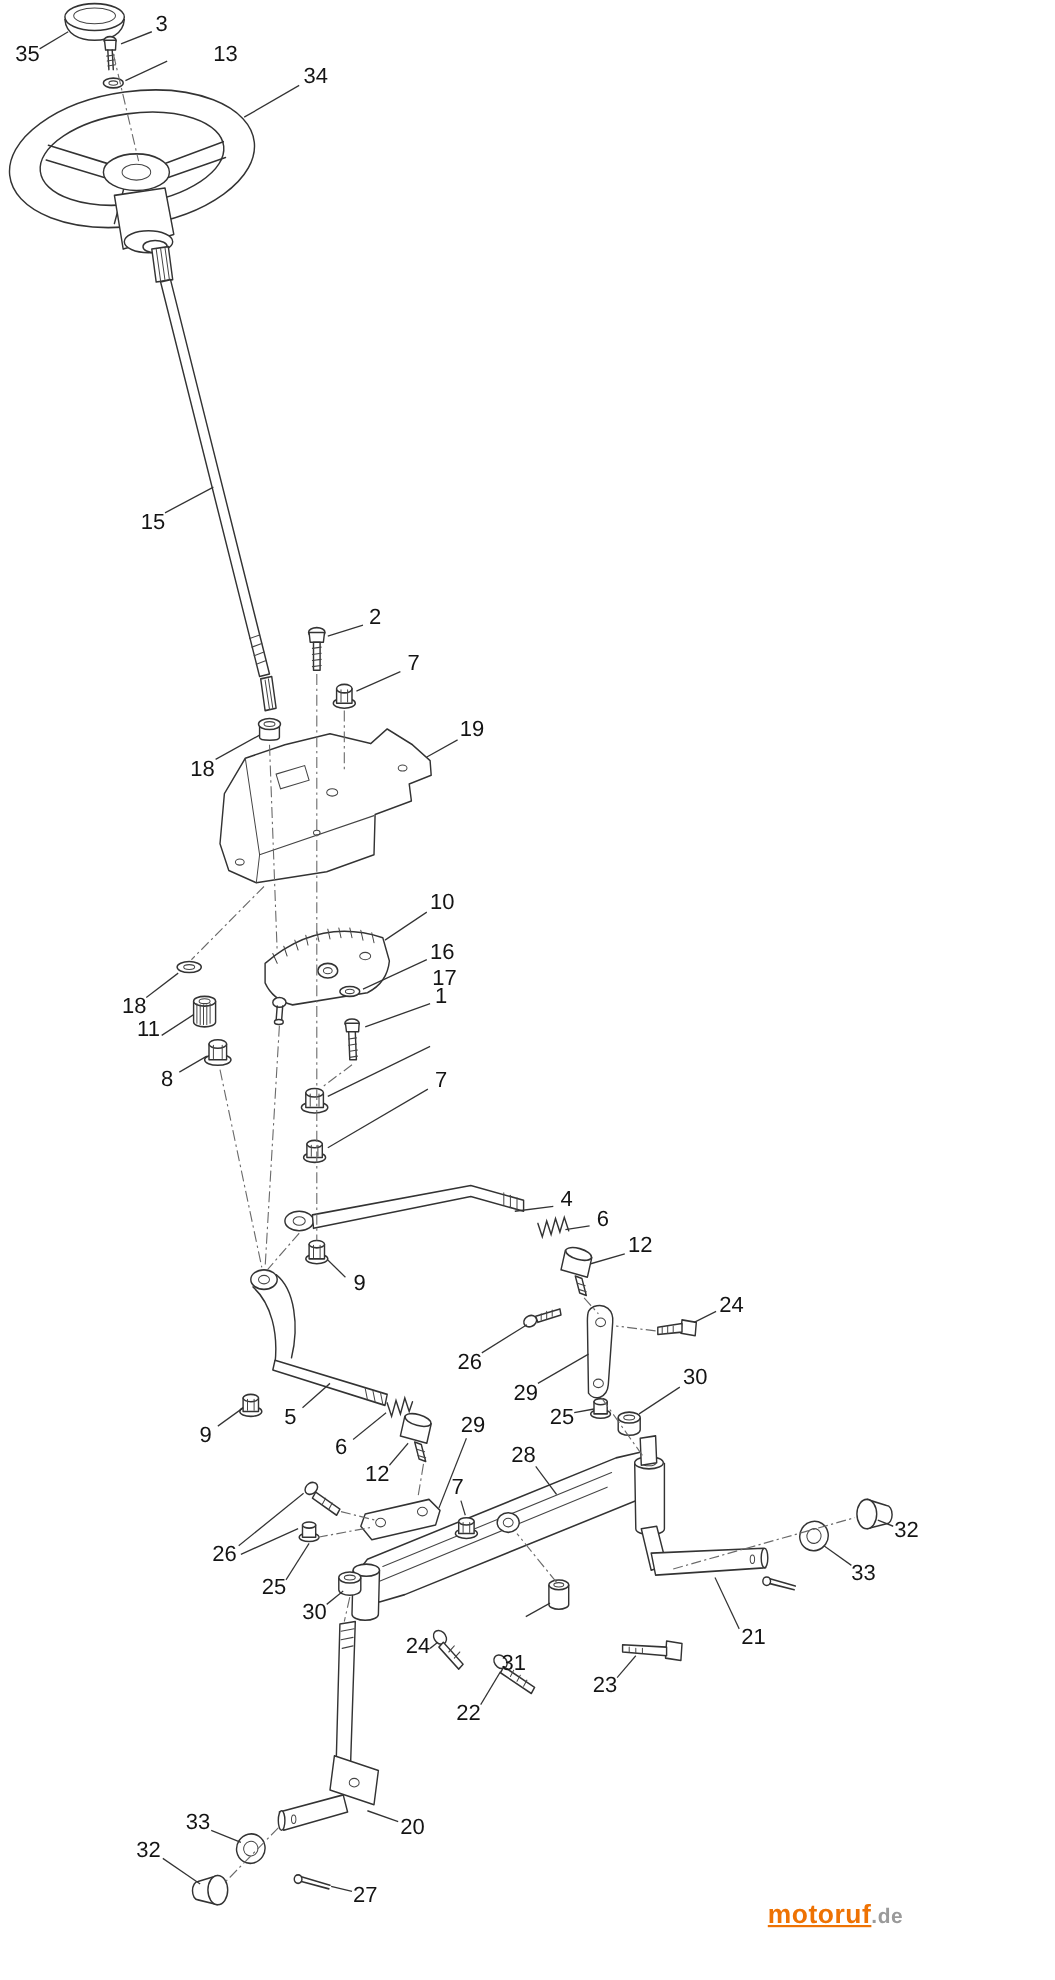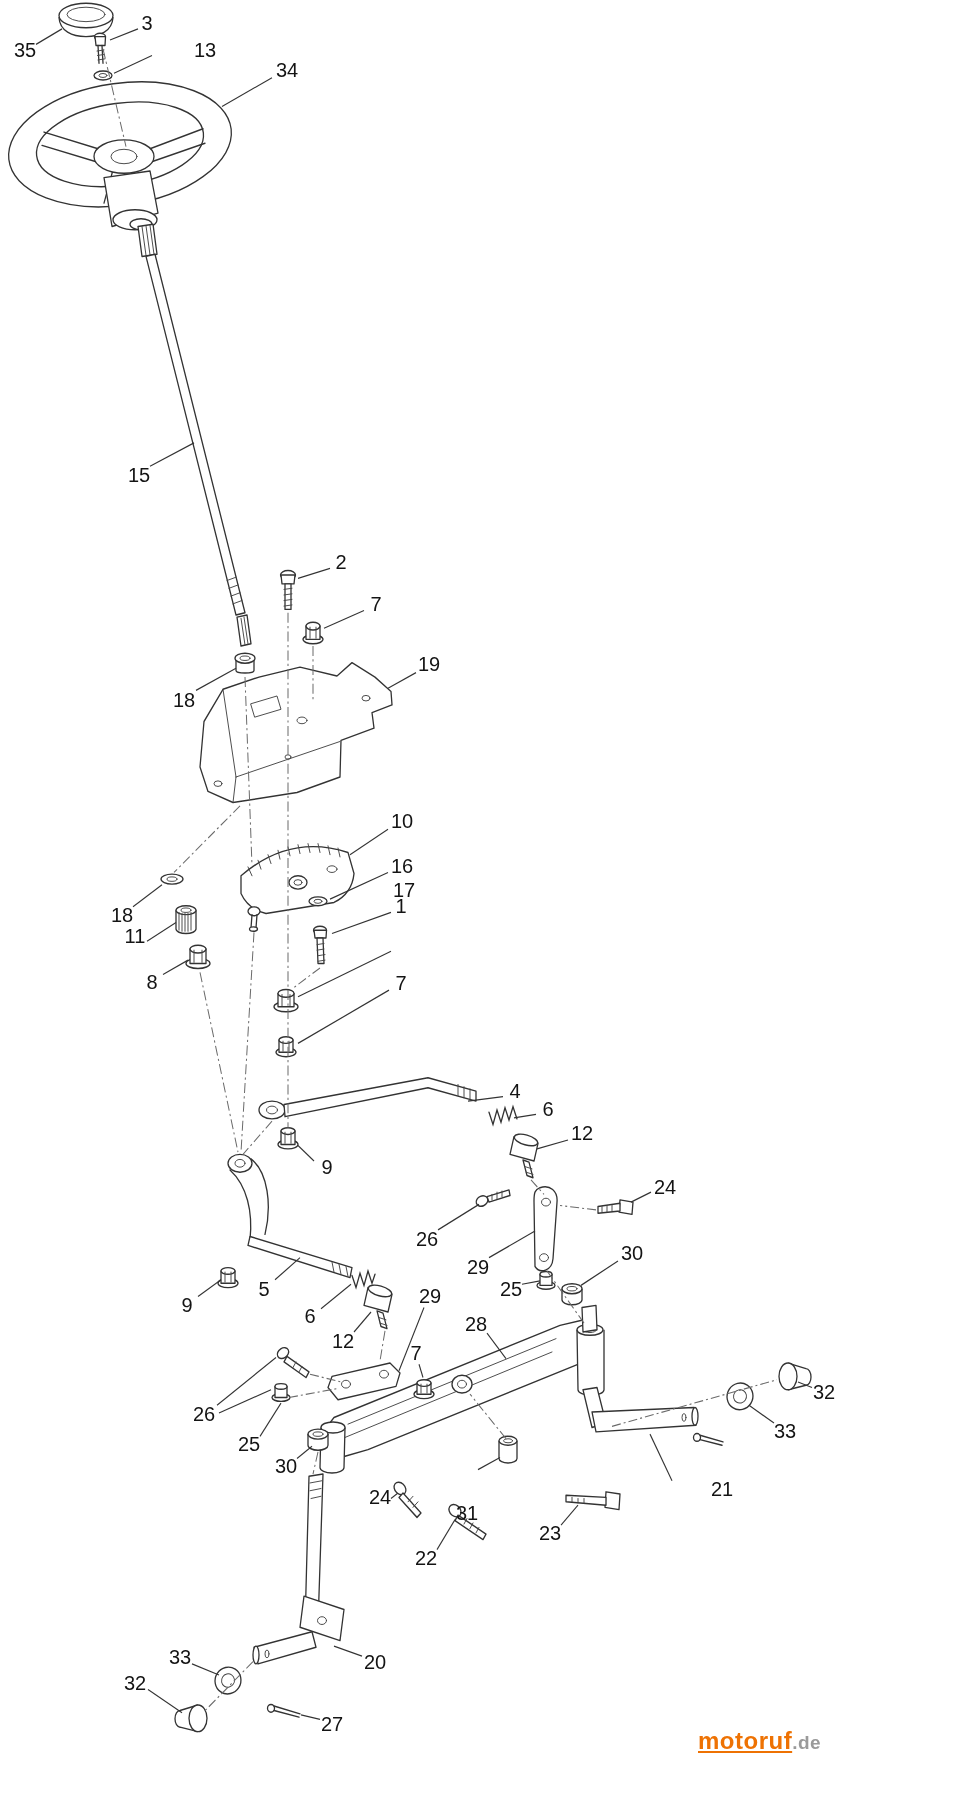--- a/index.html
+++ b/index.html
@@ -464,21 +464,21 @@
       <div class="callout" style="left: 310px; top: 1316.46px;">6</div>
       <div class="callout" style="left: 430px; top: 1296.48px;">29</div>
       <div class="callout" style="left: 343px; top: 1340.88px;">12</div>
       <div class="callout" style="left: 476px; top: 1324.23px;">28</div>
       <div class="callout" style="left: 416px; top: 1353.09px;">7</div>
       <div class="callout" style="left: 204px; top: 1414.14px;">26</div>
       <div class="callout" style="left: 249px; top: 1444.11px;">25</div>
       <div class="callout" style="left: 286px; top: 1466.31px;">30</div>
       <div class="callout" style="left: 824px; top: 1391.94px;">32</div>
       <div class="callout" style="left: 785px; top: 1430.79px;">33</div>
-      <div class="callout" style="left: 685px; top: 1488.51px; margin-left: 37px;">21</div>
+      <div class="callout" style="left: 685px; top: 1488.51px;">21</div>
       <div class="callout" style="left: 467px; top: 1477.41px; margin-top: 36px;">31</div>
       <div class="callout" style="left: 380px; top: 1497.39px;">24</div>
       <div class="callout" style="left: 550px; top: 1532.91px;">23</div>
       <div class="callout" style="left: 426px; top: 1558.44px;">22</div>
       <div class="callout" style="left: 375px; top: 1661.67px;">20</div>
       <div class="callout" style="left: 180px; top: 1657.23px;">33</div>
       <div class="callout" style="left: 135px; top: 1682.76px;">32</div>
       <div class="callout" style="left: 332px; top: 1723.83px;">27</div>
     </div>
 

